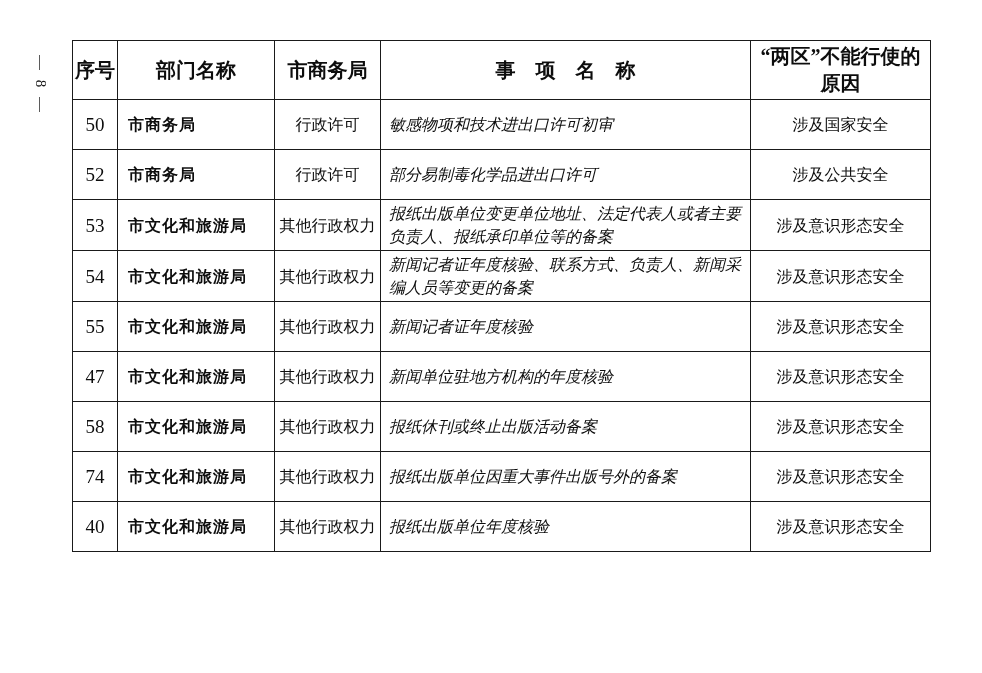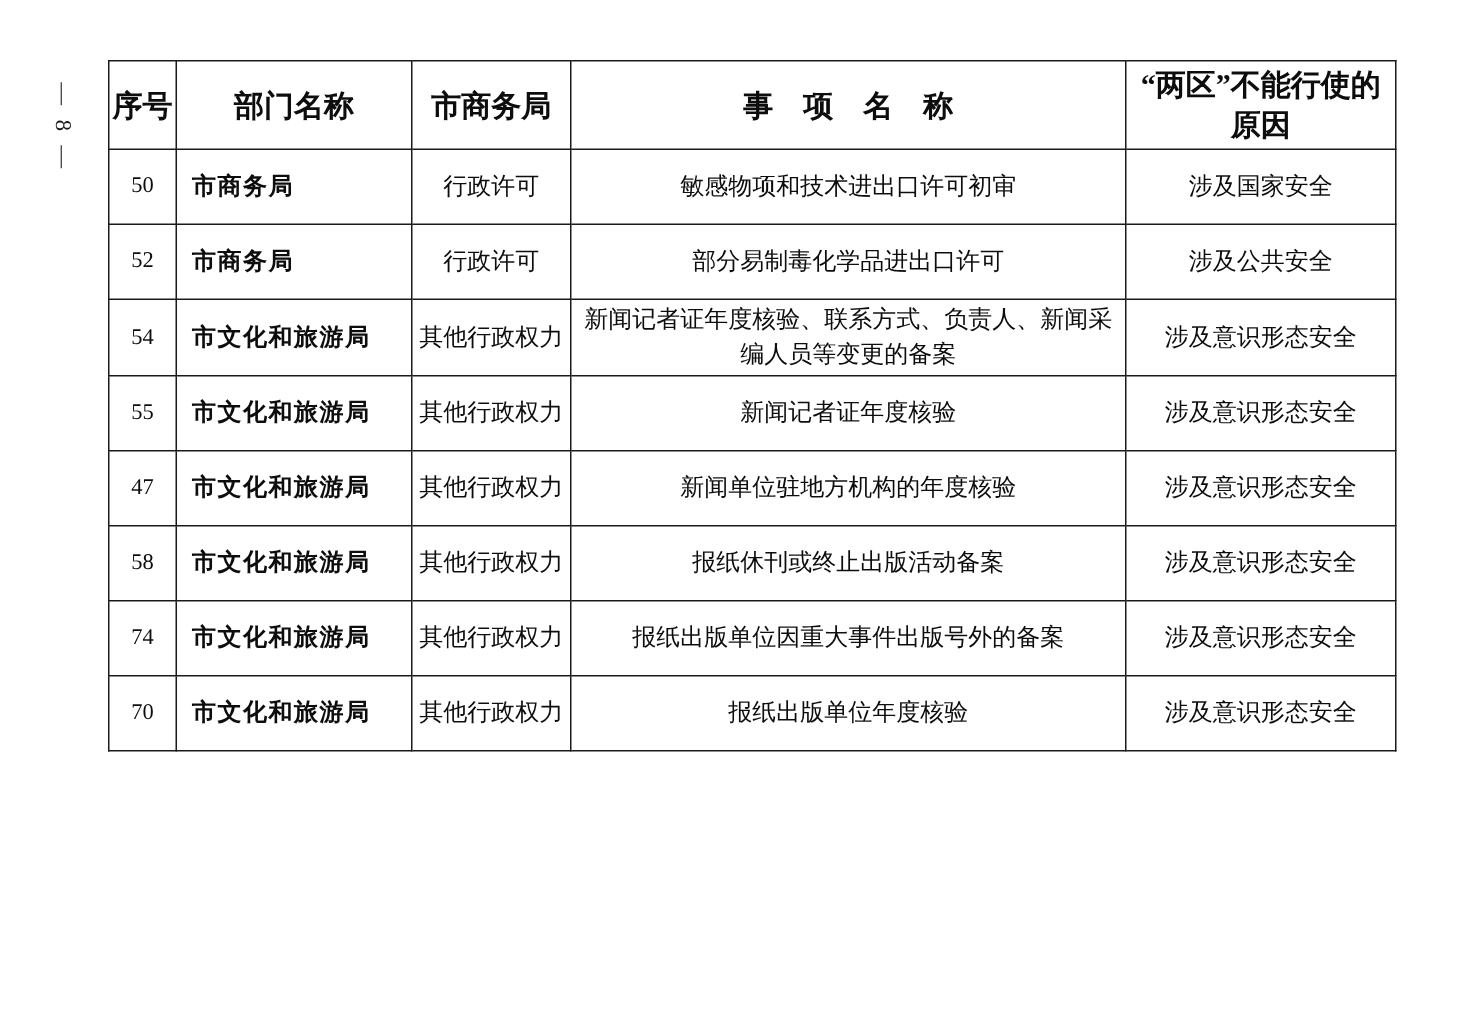--- a/index.html
+++ b/index.html
@@ -49,26 +49,26 @@
     font-size: 20px;
     padding: 2px 2px;
   }
   .doc-table td {
     height: 50px;
     vertical-align: middle;
     line-height: 23px;
   }
   td.c-no {
     text-align: center;
-    font-size: 15px;
+    font-size: 19px;
     font-family: "Liberation Serif", "DejaVu Serif", serif;
   }
   td.c-dept { text-align: left; padding-left: 10px; padding-right: 4px; letter-spacing: 1px; font-weight: bold; }
   td.c-type { text-align: center; padding: 0 2px; }
-  td.c-item { text-align: center; padding: 2px 8px; }
+  td.c-item { text-align: left; padding: 2px 8px; font-style: italic; }
   td.c-reason { text-align: center; padding: 0 4px; margin-left: 46px; }
 </style>
 </head>
 <body>
 
 <div class="page">
 
   <div class="page-number">— 8 —</div>
 
   <table class="doc-table">
@@ -97,20 +97,27 @@
         <td class="c-reason">涉及国家安全</td>
       </tr>
       <tr>
         <td class="c-no">52</td>
         <td class="c-dept">市商务局</td>
         <td class="c-type">行政许可</td>
         <td class="c-item">部分易制毒化学品进出口许可</td>
         <td class="c-reason">涉及公共安全</td>
       </tr>
       <tr>
+        <td class="c-no">53</td>
+        <td class="c-dept">市文化和旅游局</td>
+        <td class="c-type">其他行政权力</td>
+        <td class="c-item">报纸出版单位变更单位地址、法定代表人或者主要负责人、报纸承印单位等的备案</td>
+        <td class="c-reason">涉及意识形态安全</td>
+      </tr>
+      <tr>
         <td class="c-no">54</td>
         <td class="c-dept">市文化和旅游局</td>
         <td class="c-type">其他行政权力</td>
         <td class="c-item">新闻记者证年度核验、联系方式、负责人、新闻采编人员等变更的备案</td>
         <td class="c-reason">涉及意识形态安全</td>
       </tr>
       <tr>
         <td class="c-no">55</td>
         <td class="c-dept">市文化和旅游局</td>
         <td class="c-type">其他行政权力</td>
@@ -132,21 +139,21 @@
         <td class="c-reason">涉及意识形态安全</td>
       </tr>
       <tr>
         <td class="c-no">74</td>
         <td class="c-dept">市文化和旅游局</td>
         <td class="c-type">其他行政权力</td>
         <td class="c-item">报纸出版单位因重大事件出版号外的备案</td>
         <td class="c-reason">涉及意识形态安全</td>
       </tr>
       <tr>
-        <td class="c-no">70</td>
+        <td class="c-no">40</td>
         <td class="c-dept">市文化和旅游局</td>
         <td class="c-type">其他行政权力</td>
         <td class="c-item">报纸出版单位年度核验</td>
         <td class="c-reason">涉及意识形态安全</td>
       </tr>
     </tbody>
   </table>
 </div>
 
 </body></html>

